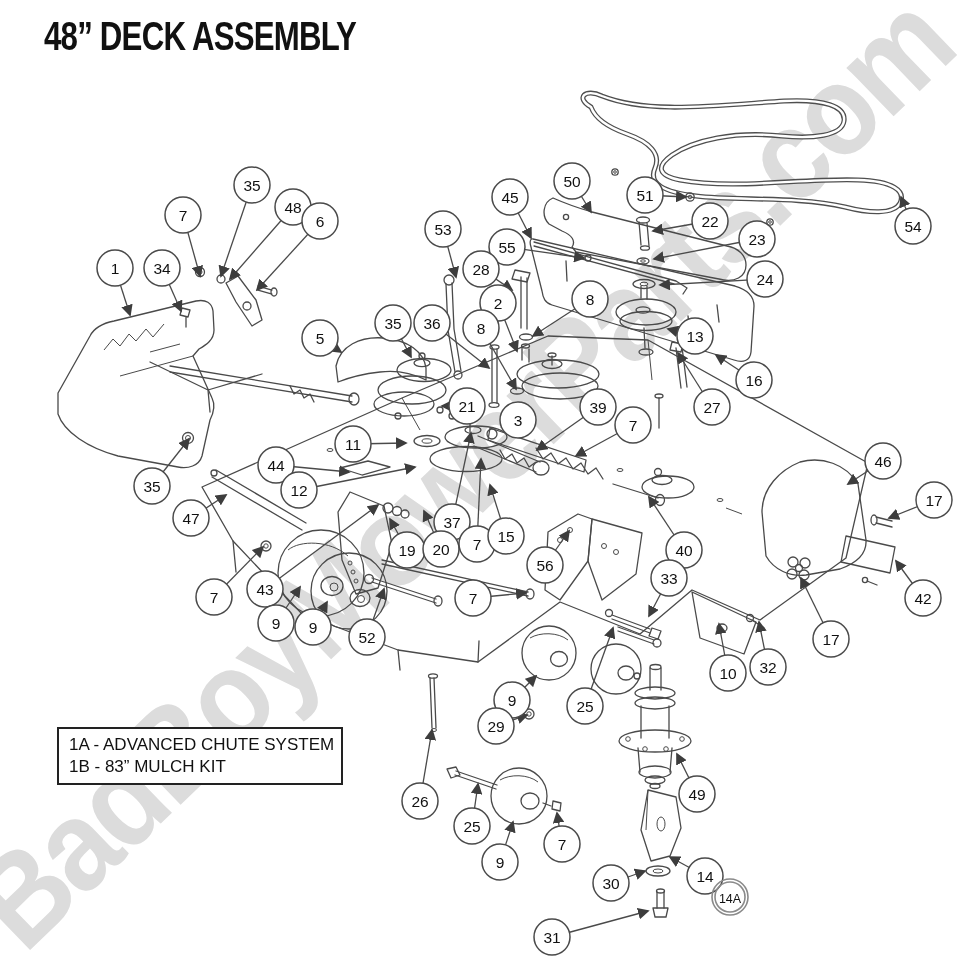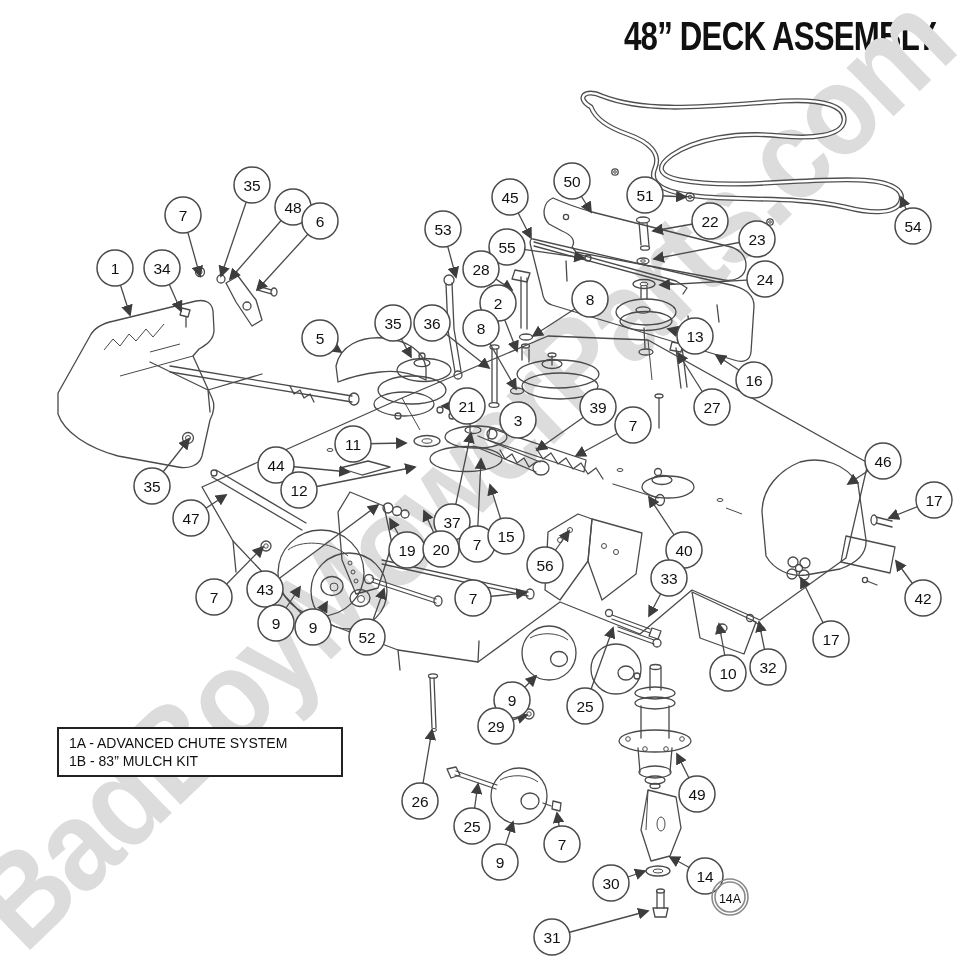--- a/index.html
+++ b/index.html
@@ -1,32 +1,32 @@
 <!DOCTYPE html>
 <html><head>
 <meta charset="utf-8">
 <style>
   html,body{margin:0;padding:0;background:#fff;}
   body{width:980px;height:980px;overflow:hidden;font-family:"Liberation Sans",sans-serif;}
   .page{position:relative;width:980px;height:980px;background:#fff;}
-  .title{position:absolute;top:14px;left:0;width:100%;text-align:right;color:#111;}
+  .title{position:absolute;top:14px;left:0;width:100%;text-align:left;color:#111;}
   .title span{display:inline-block;font-size:40px;font-weight:bold;transform:scaleX(0.78);letter-spacing:-1px;white-space:nowrap;}
   svg.diagram{position:absolute;left:0;top:0;width:980px;height:980px;}
   .ln{fill:none;stroke:#4a4a4a;stroke-width:1.3;stroke-linejoin:round;stroke-linecap:round;}
   .lnthin{fill:none;stroke:#4a4a4a;stroke-width:1;stroke-linejoin:round;}
   .beltO{fill:none;stroke:#4f4f4f;stroke-width:5;stroke-linejoin:round;}
   .beltI{fill:none;stroke:#ffffff;stroke-width:2.4;stroke-linejoin:round;}
   .wm{fill:#dcdcdc;font-weight:bold;font-family:"Liberation Sans",sans-serif;}
   .leader{stroke:#4a4a4a;stroke-width:1.3;fill:none;}
   .balloon{fill:#ffffff;stroke:#4a4a4a;stroke-width:1.5;}
   .balloon-ring{fill:none;stroke:#8a8a8a;stroke-width:1.6;}
   .balloon-num{font-size:15.5px;fill:#111;text-anchor:middle;font-family:"Liberation Sans",sans-serif;}
   .balloon-num.small{font-size:12.5px;}
   .legend{position:absolute;left:57px;top:727px;width:262px;border:2px solid #222;background:#fff;padding:5px 10px;color:#111;}
-  .legend div{font-size:14px;line-height:1.3;white-space:nowrap;}
+  .legend div{font-size:17px;line-height:1.3;white-space:nowrap;}
 </style>
 </head>
 <body>
 
 <div class="page">
 
   <div class="title"><span>48” DECK ASSEMBLY</span></div>
 
   <svg class="diagram" viewBox="0 0 980 980">
     <defs>

